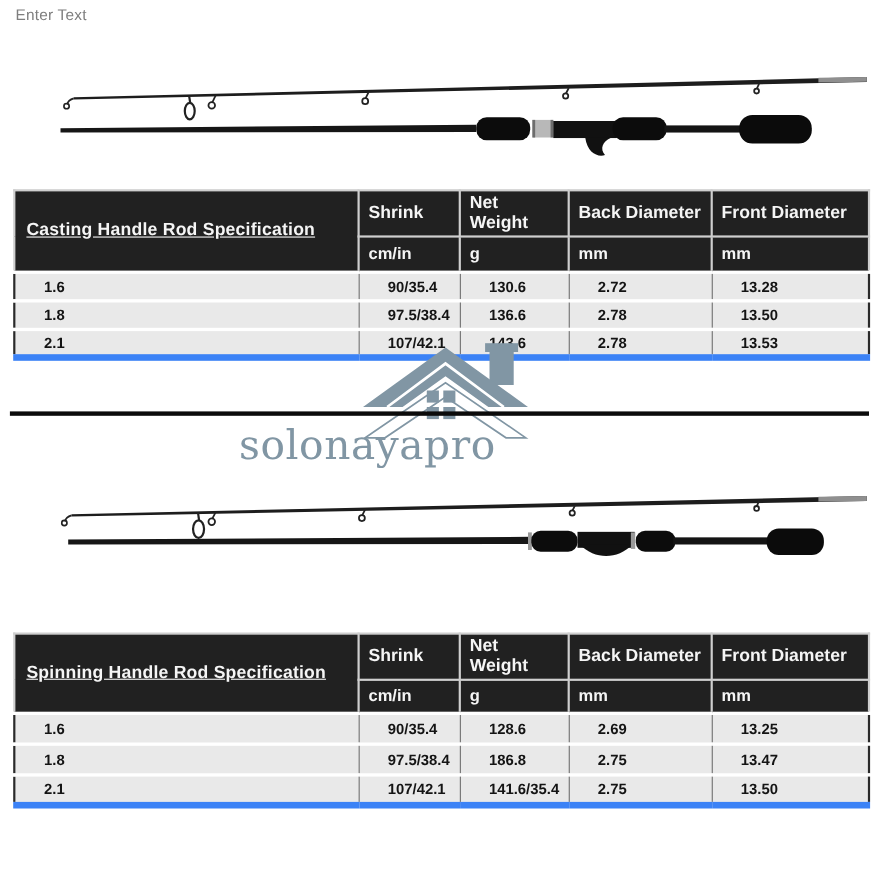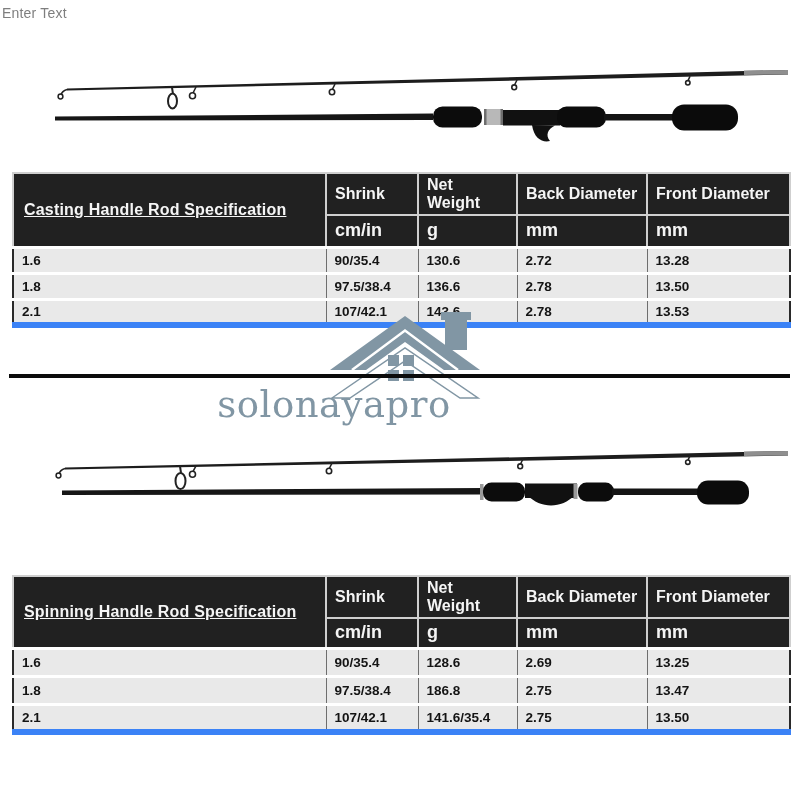--- a/index.html
+++ b/index.html
@@ -2,21 +2,21 @@
 <html><head>
 <meta charset="utf-8">
 <style>
   html,body{margin:0;padding:0;}
   body{
     width:800px;height:800px;position:relative;overflow:hidden;
     background:#ffffff;font-family:"Liberation Sans",sans-serif;
   }
   
   .enter-text{
-    position:absolute;left:2px;top:5px;
+    position:absolute;left:14px;top:5px;
     font-size:14px;color:#7e7e7e;letter-spacing:.2px;
   }
   
   .rod-svg{position:absolute;left:0;width:800px;height:120px;z-index:1;pointer-events:none;}
   #rod1{top:50px;}
   #rod2{top:438px;}
   
   .spec-table{
     position:absolute;left:12px;width:777px;
     border-collapse:collapse;table-layout:fixed;
@@ -24,24 +24,24 @@
   }
   #table1{top:172px;}
   #table2{top:575px;}
   .spec-table th{
     background:#212121;color:#f5f5f5;text-align:left;
     font-weight:700;padding:2px 8px;
     border:2px solid #cfcfcf;
   }
   .spec-table th.spec-title{font-size:16px;padding-left:10px;letter-spacing:.2px;text-decoration:underline;}
   .spec-table th.col-label{font-size:16px;}
-  .spec-table th.col-unit{font-size:18px;}
+  .spec-table th.col-unit{font-size:15px;}
   .spec-table td{
     background:#e9e9e9;color:#141414;font-weight:700;font-size:13.5px;
-    padding:2px 8px;border:1px solid #6e6e6e;
+    padding:2px 26px;border:1px solid #6e6e6e;
     border-top:3px solid #ffffff;border-bottom:3px solid #ffffff;
   }
   .spec-table tr.last td{border-bottom:6px solid #3b82f6;}
   #table1 tr.hdr{height:32px;}
   #table1 tr.data{height:26px;}
   #table2 tr.hdr{height:30px;}
   #table2 tr.data{height:28px;}
   
   .logo-svg{position:absolute;left:270px;top:306px;width:270px;height:100px;z-index:2;pointer-events:none;}
   .brand-name{

